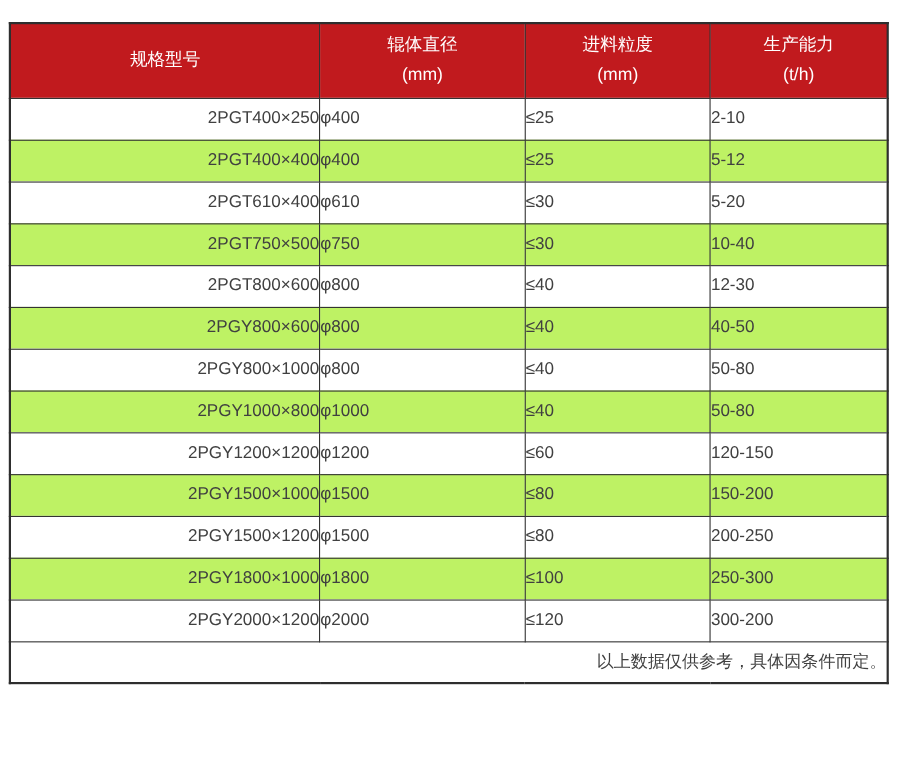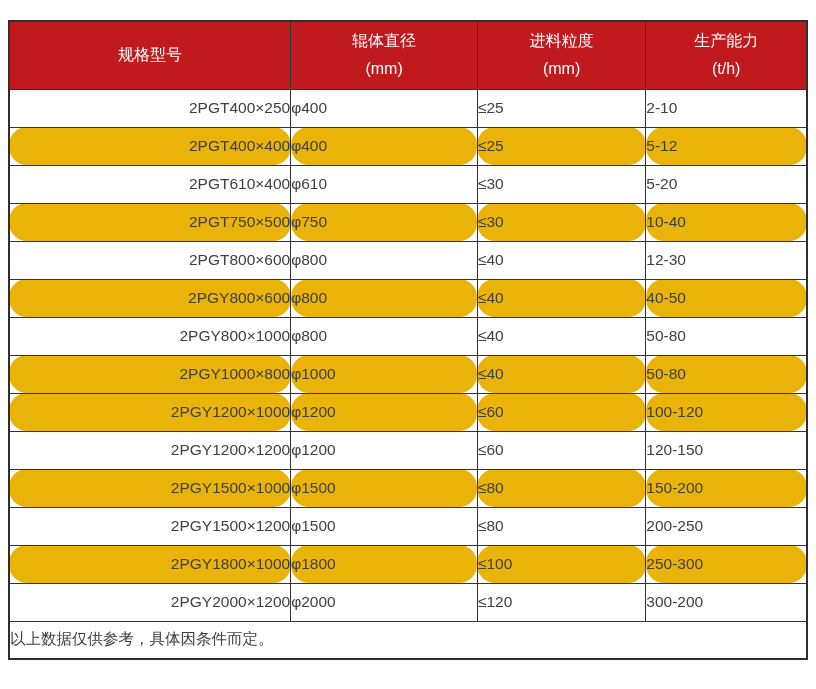--- a/index.html
+++ b/index.html
@@ -41,31 +41,31 @@
   thead th .h-sub   { display: block; margin-top: 9px; }
   thead th .h-sub:empty { display: none; }
   
   tbody td {
     height: 38px;
     font-size: 15.5px;
     color: #404040;
     vertical-align: middle;
     background: #ffffff;
   }
-  tbody tr.alt td { background: #eab308; border-radius: 18px; }
+  tbody tr.alt td { background: #bef264; }
   tbody td.cell-model {
     text-align: right;
     padding-left: 4px;
   }
   
   tfoot td {
     height: 38px;
     font-size: 15.5px;
     color: #404040;
-    text-align: left;
+    text-align: right;
     vertical-align: middle;
     background: #ffffff;
   }
   col.c-model    { width: 35.3%; }
   col.c-diameter { width: 23.4%; }
   col.c-feed     { width: 21.1%; }
   col.c-capacity { width: 20.2%; }
 </style>
 </head>
 <body>
@@ -140,26 +140,20 @@
           <td>φ800</td>
           <td>≤40</td>
           <td>50-80</td>
         </tr>
         <tr class="alt">
           <td class="cell-model">2PGY1000×800</td>
           <td>φ1000</td>
           <td>≤40</td>
           <td>50-80</td>
         </tr>
-        <tr class="alt">
-          <td class="cell-model">2PGY1200×1000</td>
-          <td>φ1200</td>
-          <td>≤60</td>
-          <td>100-120</td>
-        </tr>
         <tr>
           <td class="cell-model">2PGY1200×1200</td>
           <td>φ1200</td>
           <td>≤60</td>
           <td>120-150</td>
         </tr>
         <tr class="alt">
           <td class="cell-model">2PGY1500×1000</td>
           <td>φ1500</td>
           <td>≤80</td>

